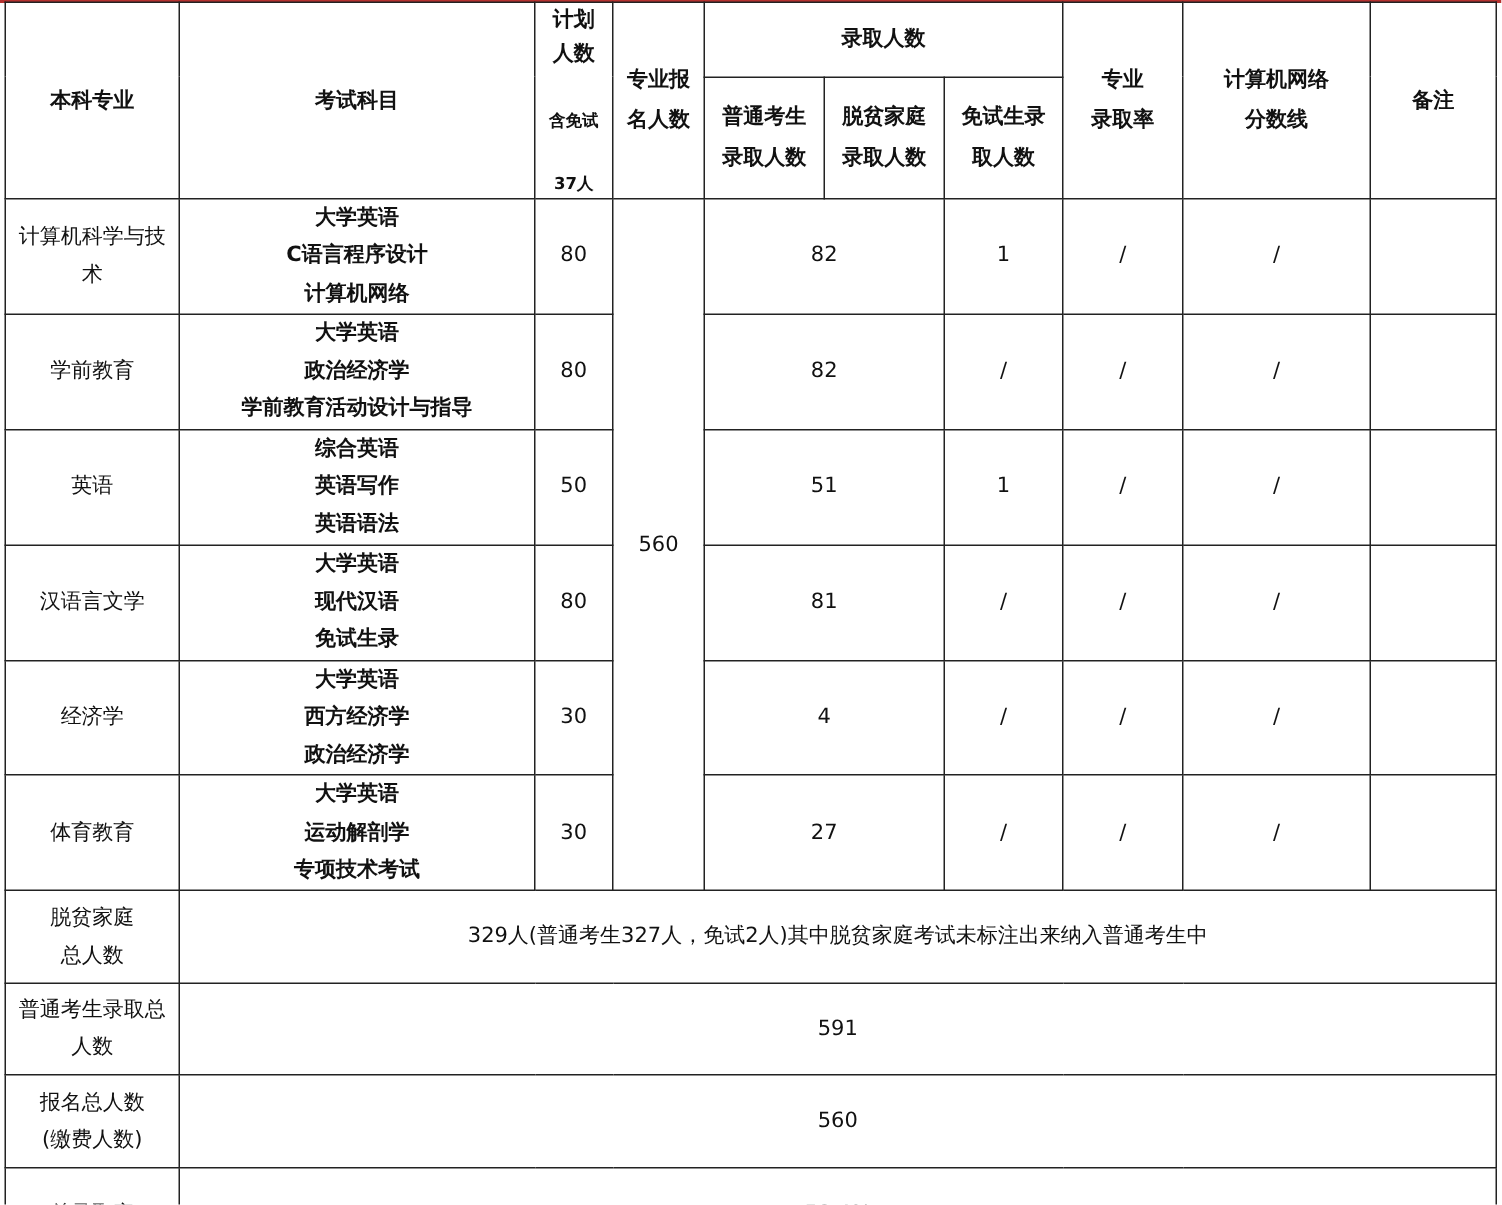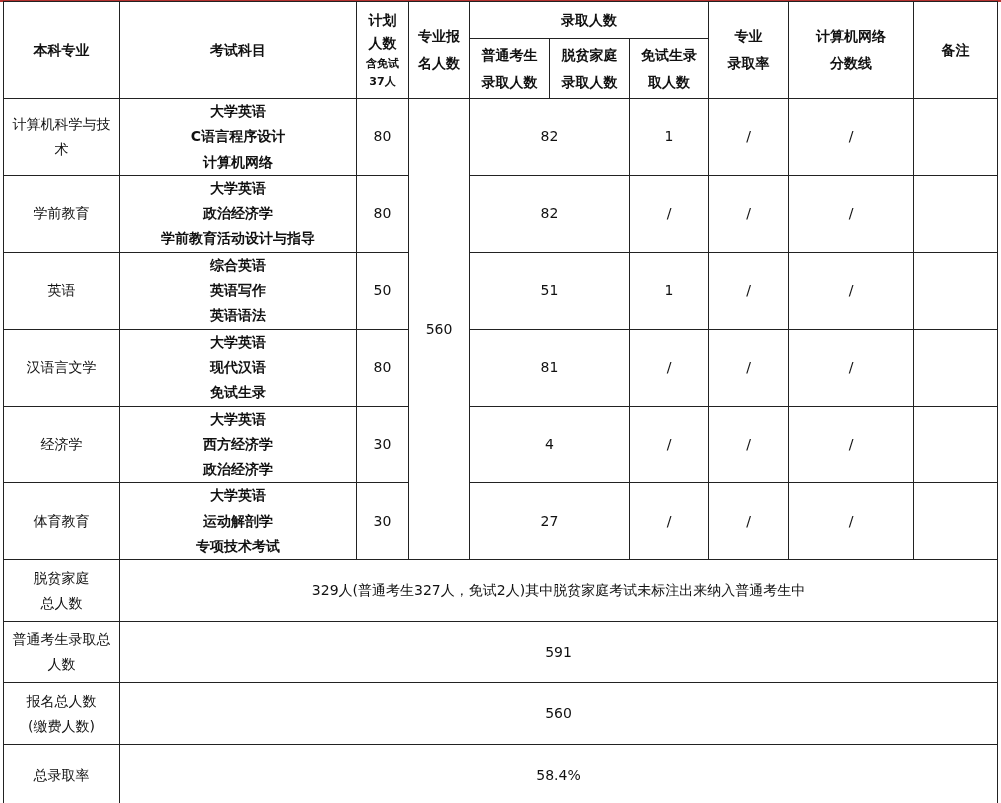--- a/index.html
+++ b/index.html
@@ -4,21 +4,21 @@
 <style>
   html, body { margin:0; padding:0; background:#ffffff; }
   body { width:1001px; height:803px; overflow:hidden; position:relative;
          font-family: "DejaVu Sans", "Liberation Sans", sans-serif; color:#111; }
   .topline { position:absolute; left:0; top:0; width:1001px; height:2px; background:#b5312f; }
   table.adm { position:absolute; left:3px; top:1px; border-collapse:collapse; table-layout:fixed; }
   table.adm td, table.adm th { border:1.5px solid #222; text-align:center; vertical-align:middle;
          padding:0; font-size:14px; line-height:25px; font-weight:normal; overflow:hidden; }
   table.adm th { font-weight:bold; font-size:14px; line-height:27px; }
   .plan-head .l1 { font-size:14px; line-height:23px; display:block; }
-  .plan-head .l2 { font-size:11px; line-height:18px; display:block; }
+  .plan-head .l2 { font-size:11px; line-height:18px; display:block;margin-top:24px; }
   .subj span { display:block; line-height:25.3px;font-weight:bold; }
   .sumlabel { font-weight:bold; font-size:14px; line-height:27px; }
   .sumval { font-size:14px; }
   .row-data { height:76px; }
 </style>
 </head>
 <body>
 
 <div class="topline"></div>
 

